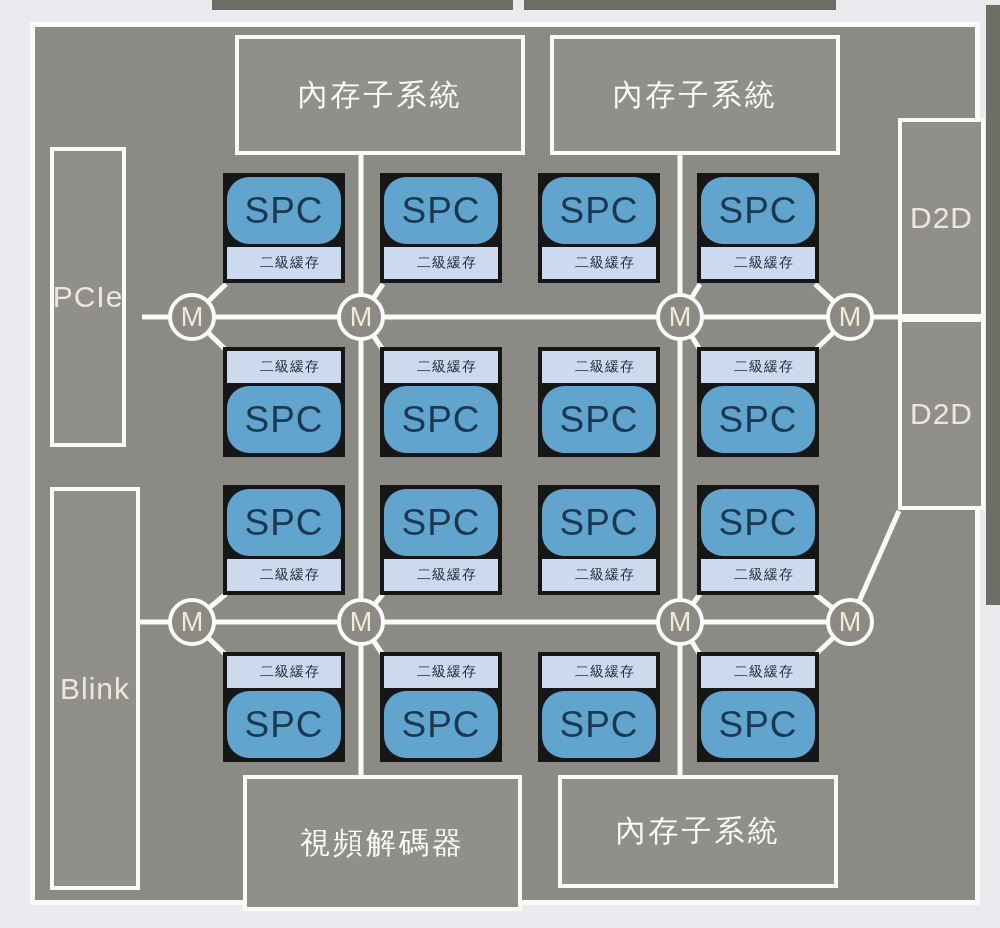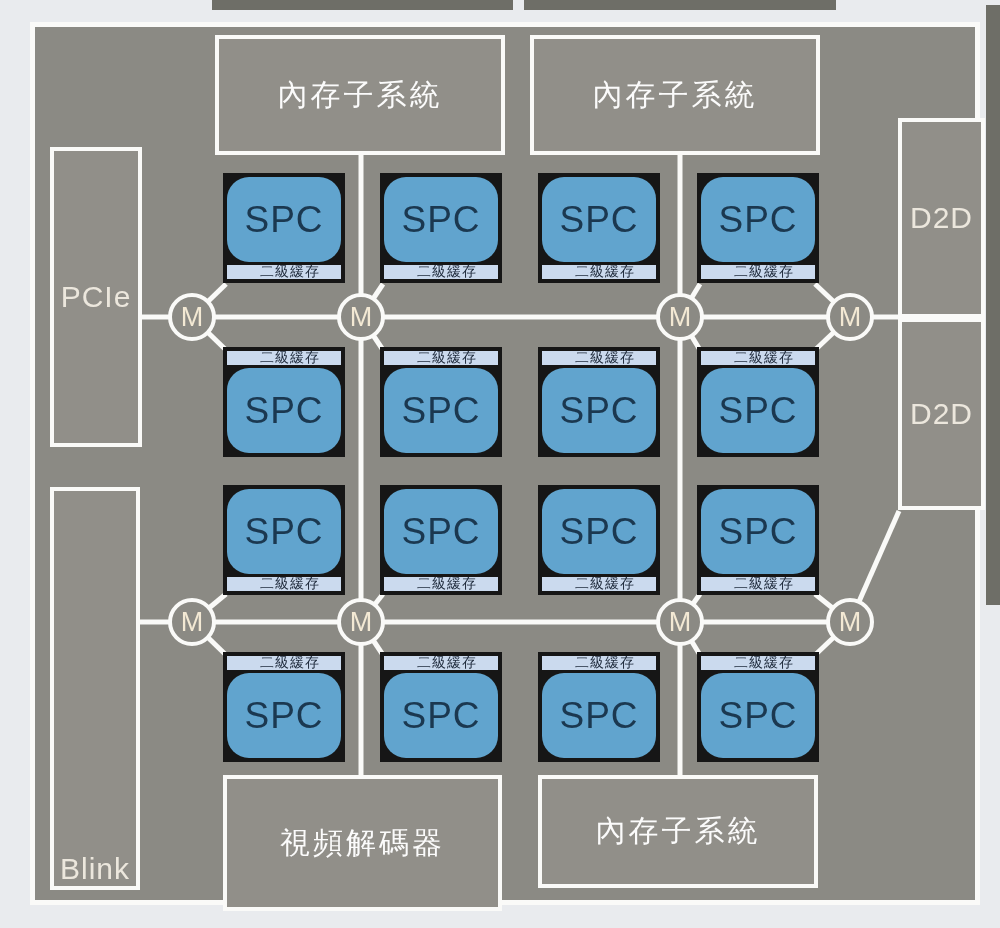--- a/index.html
+++ b/index.html
@@ -18,38 +18,38 @@
     position:absolute;left:30px;top:22px;width:950px;height:883px;
     background:#8b8a84;border:5px solid #fafaf8;box-sizing:border-box;
   }
   
   .gblock{
     position:absolute;box-sizing:border-box;
     background:#918f89;border:4px solid #fafaf8;
     display:flex;align-items:center;justify-content:center;
     color:#fbfbfb;
   }
-  .gblock.cjk{font-size:30px;letter-spacing:3px;}
+  .gblock.cjk{font-size:30px;letter-spacing:3px;margin-left:20px;}
   .gblock.warm{color:#ece7dd;letter-spacing:1px;}
   .video-label{font-size:28px;letter-spacing:3px;}
   
   .spc{
     position:absolute;width:122px;height:110px;box-sizing:border-box;
     background:#161616;border:4px solid #161616;
     display:flex;
   }
   .spc.cache-bottom{flex-direction:column;}
   .spc.cache-top{flex-direction:column-reverse;}
   .spc-main{
     flex:1;background:#61a4ce;
     display:flex;align-items:center;justify-content:center;
     font-size:37px;color:#1b3850;letter-spacing:1px;border-radius:22px;
   }
   .spc-cache{
-    height:14px;background:#cbdaee;margin-top:3px;
+    height:32px;background:#cbdaee;margin-top:3px;
     display:flex;align-items:center;justify-content:center;
     font-size:14px;color:#20herr2c3d;color:#212d3e;letter-spacing:1px;padding-left:12px;
   }
   .spc.cache-top .spc-cache{margin-top:0;margin-bottom:3px;}
   
   .mrouter{
     position:absolute;width:48px;height:48px;border-radius:50%;
     background:#8b8a84;border:4px solid #fafaf8;box-sizing:border-box;
     display:flex;align-items:center;justify-content:center;
     font-size:27px;color:#f3e9d4;
@@ -100,24 +100,24 @@
     </g>
   </svg>
 
   <div class="gblock cjk" style="left:215px;top:35px;width:290px;height:120px;">
     <span>內存子系統</span>
   </div>
   <div class="gblock cjk" style="left:530px;top:35px;width:290px;height:120px;">
     <span>內存子系統</span>
   </div>
 
-  <div class="gblock warm" style="left:50px;top:147px;width:92px;height:300px;font-size:30px;">
+  <div class="gblock warm" style="left:50px;top:147px;width:76px;height:300px;font-size:30px;">
     <span>PCIe</span>
   </div>
-  <div class="gblock warm" style="left:50px;top:487px;width:90px;height:403px;font-size:30px;align-items:flex-end;">
+  <div class="gblock warm" style="left:50px;top:487px;width:90px;height:403px;font-size:30px;">
     <span>Blink</span>
   </div>
 
   <div class="gblock warm" style="left:898px;top:118px;width:87px;height:200px;font-size:30px;">
     <span>D2D</span>
   </div>
   <div class="gblock warm" style="left:898px;top:318px;width:87px;height:192px;font-size:30px;">
     <span>D2D</span>
   </div>
 

